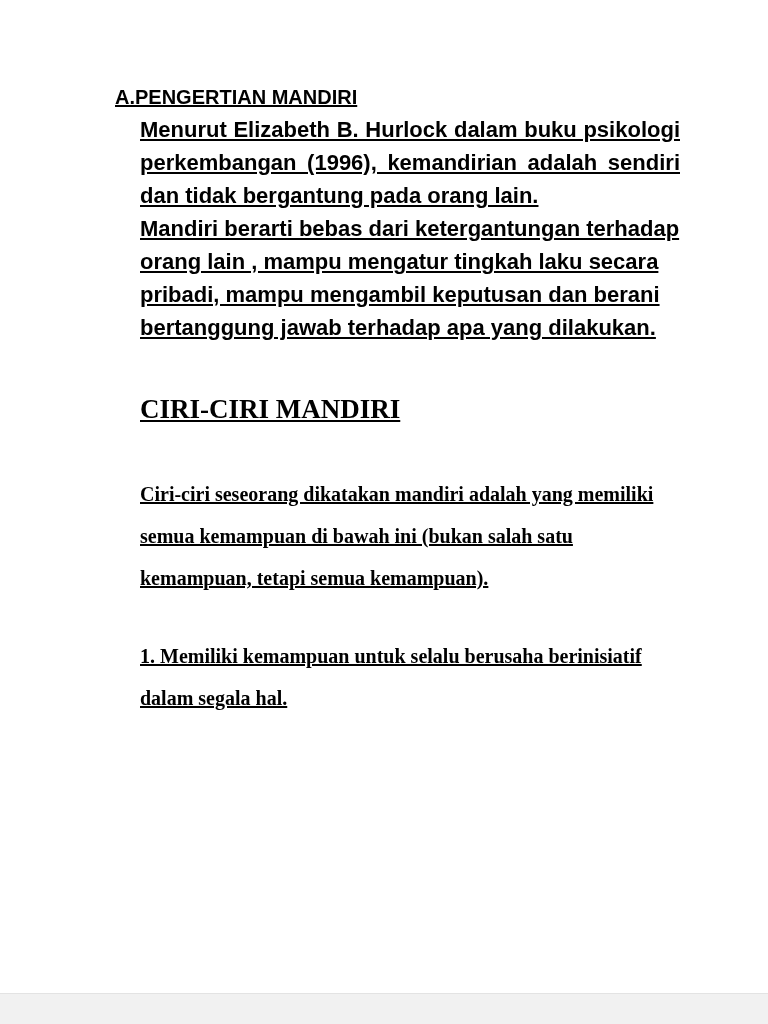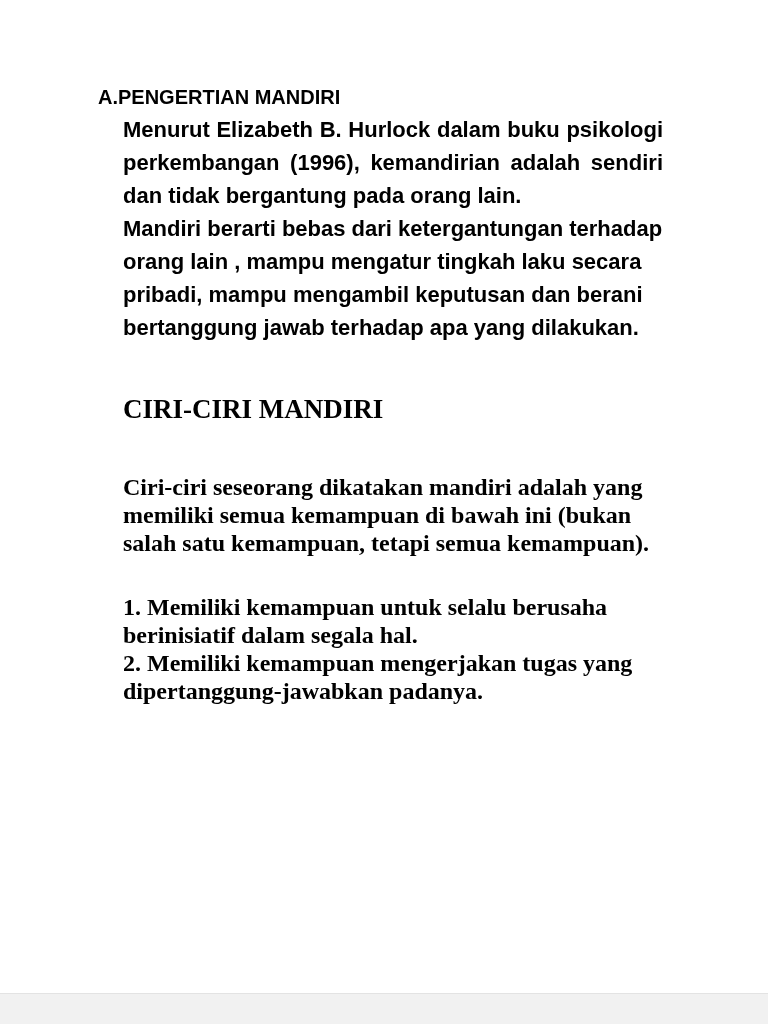--- a/index.html
+++ b/index.html
@@ -12,22 +12,23 @@
     position: relative;
     width: 768px;
     height: 1024px;
     background: #ffffff;
     overflow: hidden;
     color: #000000;
   }
   .content {
     position: absolute;
     top: 86px;
-    left: 98px;
+    left: 115px;
     width: 565px;
+    text-decoration: underline;
   }
   .heading {
     font-family: "Liberation Sans", sans-serif;
     font-size: 20px;
     font-weight: 700;
     margin: 0 0 4px 0;
     letter-spacing: 0px;
   }
   .sans-block {
     margin-left: 25px;
@@ -50,23 +51,23 @@
     font-family: "Liberation Serif", serif;
   }
   .section-title {
     font-family: "Liberation Serif", serif;
     font-size: 27px;
     font-weight: 700;
     margin: 50px 0 8px 0;
   }
   .serif-para {
     font-family: "Liberation Serif", serif;
-    font-size: 24px;
+    font-size: 20px;
     font-weight: 700;
-    line-height: 28px;
+    line-height: 42px;
     margin: 0;
   }
   .lead-para {
     margin-top: 48px;
   }
   .items {
     margin-top: 36px;
   }
   .item-para {
     margin: 0;
@@ -94,20 +95,19 @@
       <p class="sans-para">Mandiri berarti bebas dari ketergantungan terhadap orang lain , mampu mengatur tingkah laku secara pribadi, mampu mengambil keputusan dan berani bertanggung jawab terhadap apa yang dilakukan.</p>
     </div>
 
     <div class="serif-block">
       <h2 class="section-title">CIRI-CIRI MANDIRI</h2>
 
       <p class="serif-para lead-para">Ciri-ciri seseorang dikatakan mandiri adalah yang memiliki semua kemampuan di bawah ini (bukan salah satu kemampuan, tetapi semua kemampuan).</p>
 
       <div class="items">
         <p class="serif-para item-para">1. Memiliki kemampuan untuk selalu berusaha berinisiatif dalam segala hal.</p>
-        <p class="serif-para item-para">2. Memiliki kemampuan mengerjakan tugas yang dipertanggung-jawabkan padanya.</p>
       </div>
     </div>
 
   </div>
 
   <div class="page-bottom-edge"></div>
 </div>
 
 </body></html>

